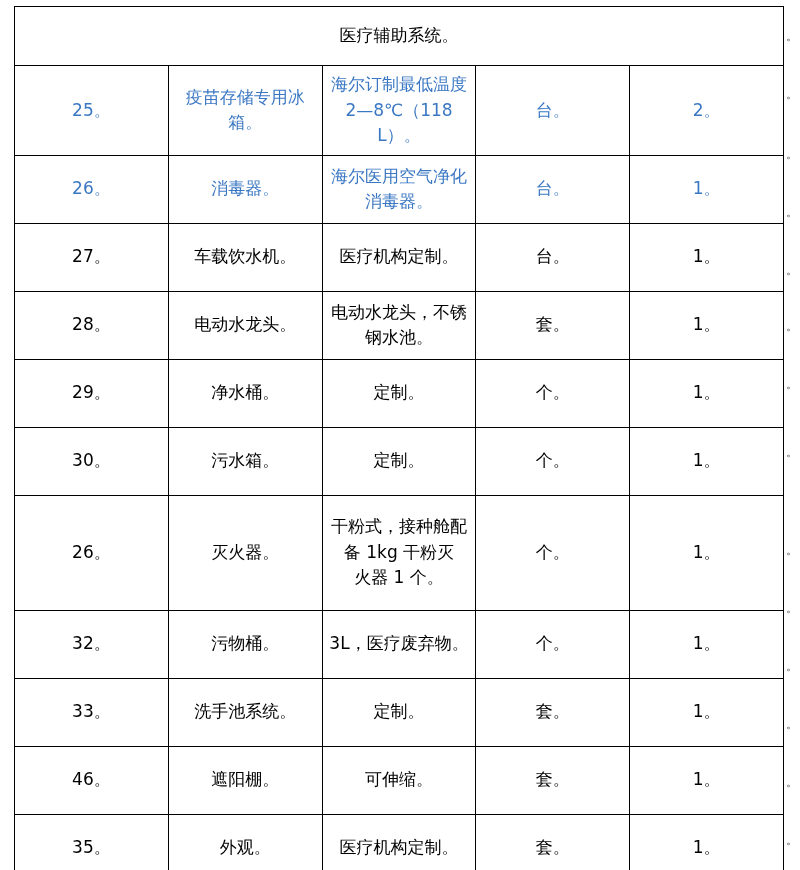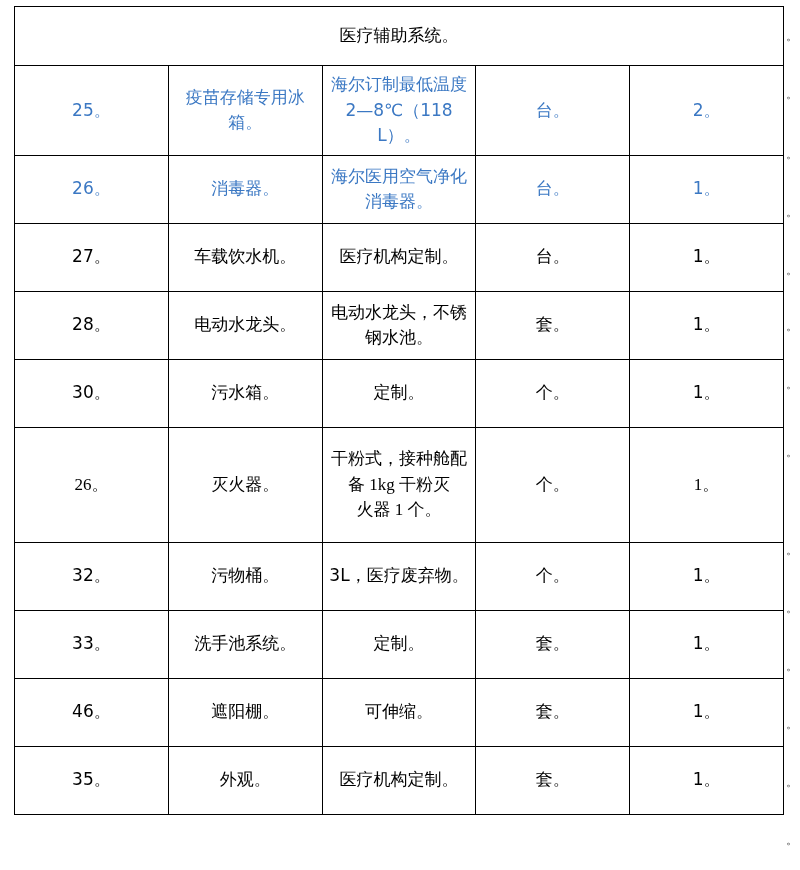--- a/index.html
+++ b/index.html
@@ -44,21 +44,20 @@
 
   .title-row td {
     height: 46px;
     font-size: 18px;
   }
   .blue td {
     color: #3b78c3;
   }
   .row-tall td {
     height: 102px;
-    font-family: Liberation Serif, serif;
   }
   .row-std td {
     height: 55px;
   }
   .cell-spec-multi {
     line-height: 1.9;
   }
   .no-cell-offset {
     vertical-align: bottom;
     padding-bottom: 18px;
@@ -114,20 +113,27 @@
       </tr>
 
       <tr class="row-std">
         <td class="col-no">28。</td>
         <td class="col-name">电动水龙头。</td>
         <td class="col-spec">电动水龙头，不锈钢水池。</td>
         <td class="col-unit">套。</td>
         <td class="col-qty">1。</td>
       </tr>
 
+      <tr class="row-std">
+        <td class="col-no">29。</td>
+        <td class="col-name">净水桶。</td>
+        <td class="col-spec">定制。</td>
+        <td class="col-unit">个。</td>
+        <td class="col-qty">1。</td>
+      </tr>
 
       <tr class="row-std">
         <td class="col-no">30。</td>
         <td class="col-name">污水箱。</td>
         <td class="col-spec">定制。</td>
         <td class="col-unit">个。</td>
         <td class="col-qty">1。</td>
       </tr>
 
       <tr class="row-tall">

